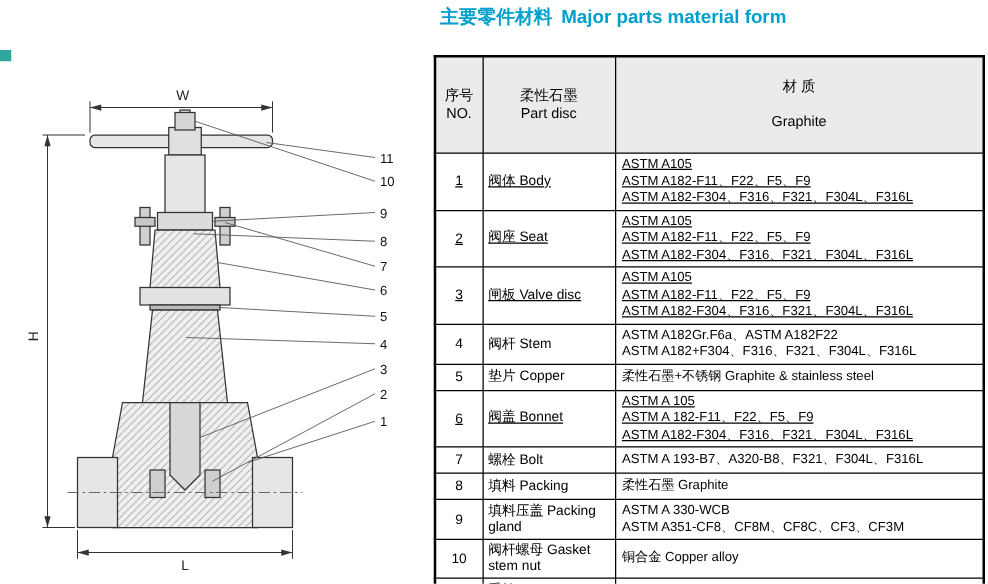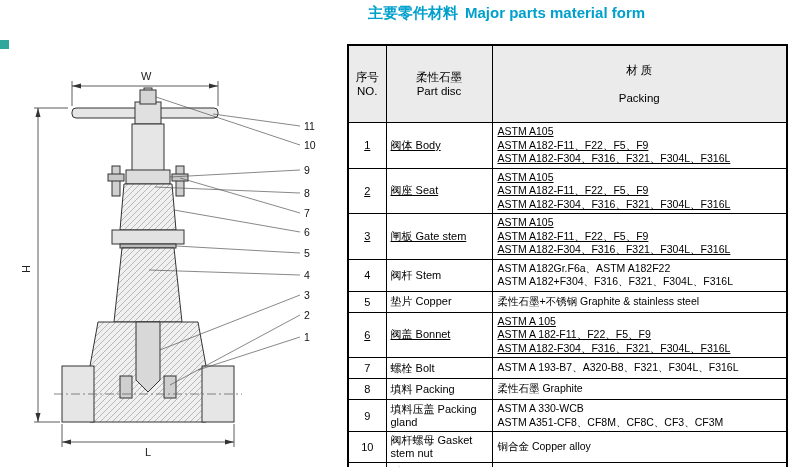--- a/index.html
+++ b/index.html
@@ -9,21 +9,21 @@
     font-family:"Liberation Sans","DejaVu Sans",sans-serif;
     position:relative;
     overflow:hidden;
   }
   .page { position:absolute; inset:0; background:#fff; }
   .corner-decor {
     position:absolute; left:0; top:40px; width:9px; height:9px;
     background:#2fa89b;
   }
   .title {
-    position:absolute; left:368px; top:4px;
+    position:absolute; left:352px; top:4px;
     font-size:15px; color:#00a0cd; white-space:nowrap;
   }
   .title .t-zh { font-weight:bold; margin-right:7px; }
   .title .t-en { font-weight:bold; }
 
   .drawing { position:absolute; left:8px; top:70px; }
 
   table.parts {
     position:absolute; left:347px; top:44px; width:441px;
     border-collapse:collapse; table-layout:fixed;
@@ -165,42 +165,42 @@
         <th class="c-no">
           <span>序号</span>
           <span>NO.</span>
         </th>
         <th class="c-part">
           <span>柔性石墨</span>
           <span>Part disc</span>
         </th>
         <th class="c-mat">
           <span>材 质</span>
-          <span>Packing</span>
+          <span>Graphite</span>
         </th>
       </tr>
     </thead>
     <tbody>
       <tr class="r3">
         <td class="c-no">1</td>
         <td class="c-part">阀体 Body</td>
         <td class="c-mat">ASTM A105
 ASTM A182-F11、F22、F5、F9
 ASTM A182-F304、F316、F321、F304L、F316L</td>
       </tr>
       <tr class="r3">
         <td class="c-no">2</td>
         <td class="c-part">阀座 Seat</td>
         <td class="c-mat">ASTM A105
 ASTM A182-F11、F22、F5、F9
 ASTM A182-F304、F316、F321、F304L、F316L</td>
       </tr>
       <tr class="r3">
         <td class="c-no">3</td>
-        <td class="c-part">闸板 Gate stem</td>
+        <td class="c-part">闸板 Valve disc</td>
         <td class="c-mat">ASTM A105
 ASTM A182-F11、F22、F5、F9
 ASTM A182-F304、F316、F321、F304L、F316L</td>
       </tr>
       <tr class="r2">
         <td class="c-no">4</td>
         <td class="c-part">阀杆 Stem</td>
         <td class="c-mat">ASTM A182Gr.F6a、ASTM A182F22
 ASTM A182+F304、F316、F321、F304L、F316L</td>
       </tr>

